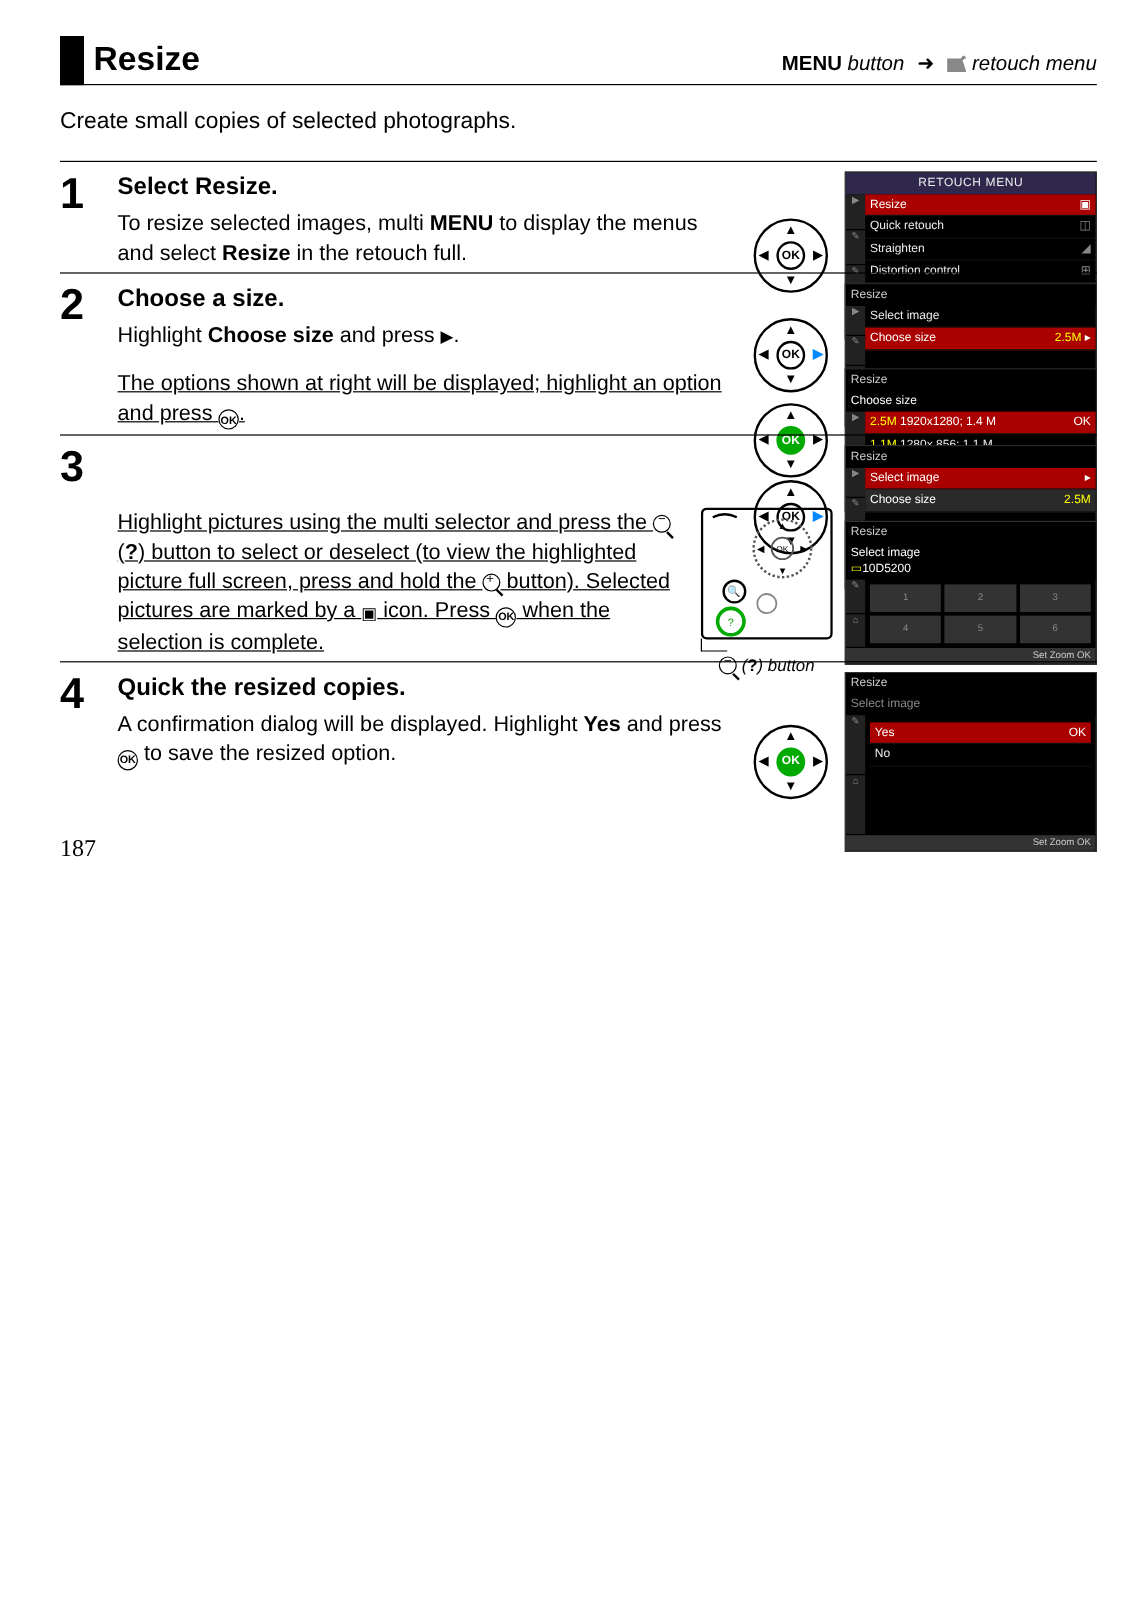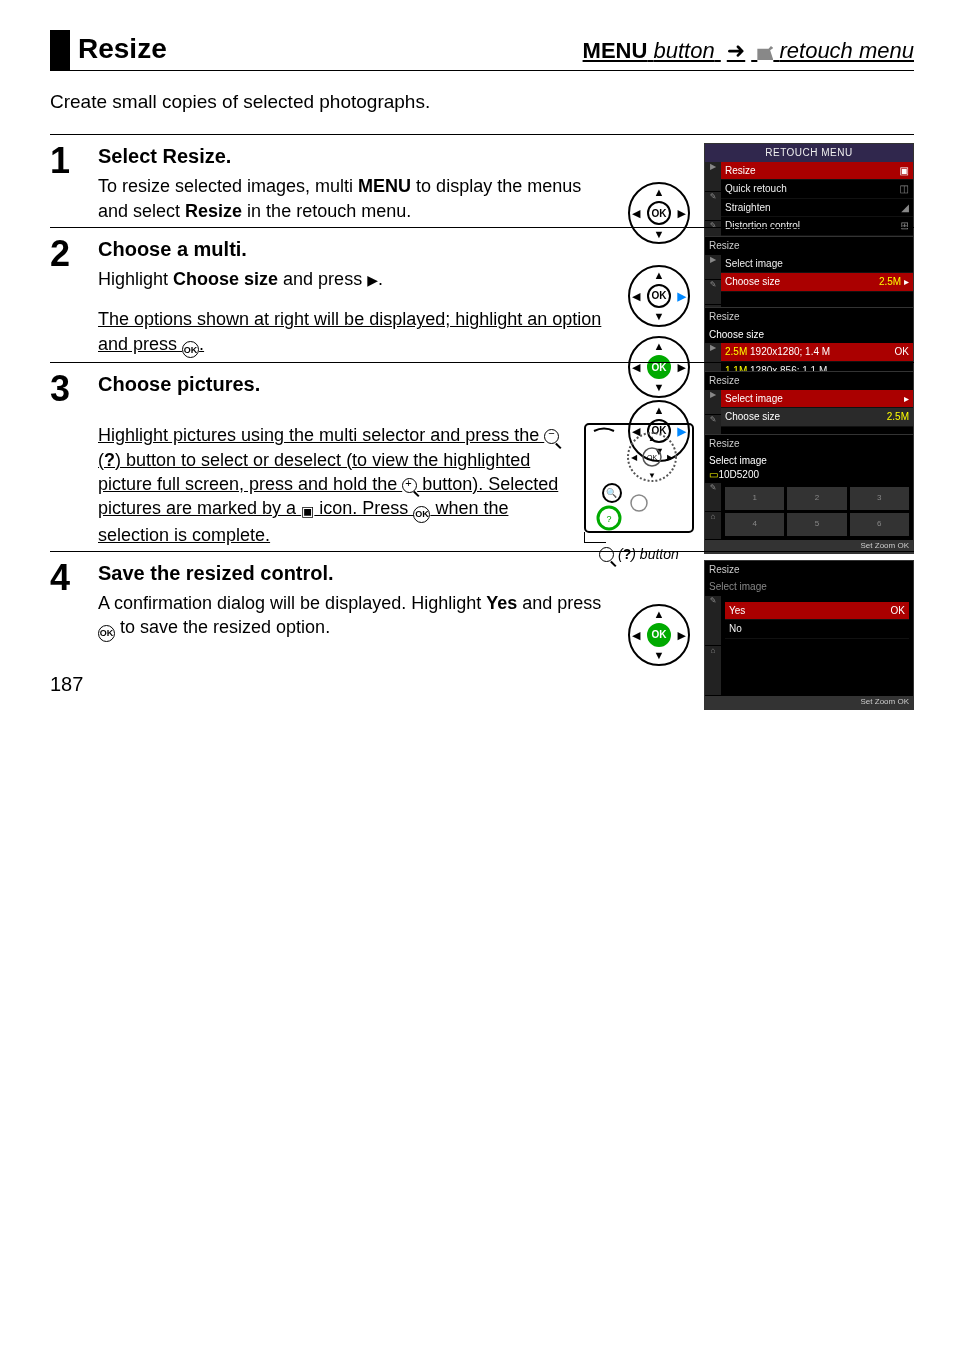--- a/index.html
+++ b/index.html
@@ -16,21 +16,21 @@
     border-left: 20px solid #000;
     padding-left: 8px;
     margin-bottom: 18px;
     display: flex;
     justify-content: space-between;
     align-items: baseline;
     border-bottom: 1px solid #000;
     padding-bottom: 2px;
   }
   .title-left { font-size: 28px; font-weight: bold; }
-  .title-right { font-size: 22px; font-style: italic; text-decoration: underline; }
+  .title-right { font-size: 17px; font-style: italic; }
   .title-right .menu-word { font-style: normal; font-weight: 600; }
   .title-right .arrow { font-style: normal; padding: 0 6px; }
   .intro { margin-bottom: 20px; font-size: 19px; }
 
   .step {
     border-top: 1px solid #000;
     padding-top: 8px;
     margin-top: 4px;
   }
   .step-row { display: flex; gap: 10px; }
@@ -119,21 +119,21 @@
     width: 110px; display:flex; flex-direction:column; align-items:center;
   }
   .btn-caption { font-style: italic; font-size: 14px; text-align:center; margin-top:2px; white-space:nowrap;}
   .ok-circle {
     display:inline-flex; width:17px; height:17px; border:1.5px solid #000; border-radius:50%;
     font-size:9px; align-items:center; justify-content:center; vertical-align:-3px; font-weight:bold;
   }
   .small-icon { display:inline-block; vertical-align:-2px; font-size:14px;}
   .tri { font-size: 14px; }
 
-  .page-num { margin-top: 29px; font-size: 20px; }
+  .page-num { margin-top: 52px; font-size: 20px; font-family: Liberation Serif, serif; }
 
   .magnifier {
     display:inline-block; width:15px; height:15px; border:1.5px solid currentColor; border-radius:50%;
     position:relative; vertical-align:-3px;
   }
   .magnifier::after{
     content:""; position:absolute; width:7px; height:1.5px; background:currentColor;
     bottom:-3px; right:-4px; transform:rotate(45deg);
   }
   .magplus::before { content:"+"; position:absolute; top:-3px; left:2px; font-size:11px;}
@@ -158,21 +158,21 @@
 </div>
 
 <p class="intro">Create small copies of selected photographs.</p>
 
 <div class="step step-container">
   <div class="step-row">
     <div class="step-num">1</div>
     <div class="step-body">
       <div class="step-head">Select Resize.</div>
       <div class="step-text">
-        <span>To resize selected images, multi </span><span class="menu-word b" style="font-style:normal">MENU</span><span> to display the menus and select </span><span class="b">Resize</span><span> in the retouch menu.</span>
+        <span>To resize selected images, multi </span><span class="menu-word b" style="font-style:normal">MENU</span><span> to display the menus and select </span><span class="b">Resize</span><span> in the retouch full.</span>
       </div>
     </div>
   </div>
   <div class="figure-col">
     <div class="nav-dia">
       <div class="pad">
         <span class="arrU">▲</span>
           <span class="arrD">▼</span>
           <span class="arrL">◀</span>
           <span class="arrR">▶</span>
@@ -225,21 +225,21 @@
         </div>
       </div>
     </div>
   </div>
 </div>
 
 <div class="step step-container">
   <div class="step-row">
     <div class="step-num">2</div>
     <div class="step-body">
-      <div class="step-head">Choose a multi.</div>
+      <div class="step-head">Choose a size.</div>
       <div class="step-text">
         <span>Highlight </span><span class="b">Choose size</span><span> and press </span><span class="tri">▶</span><span>.</span>
       </div>
     </div>
   </div>
   <div class="figure-col">
     <div class="nav-dia">
       <div class="pad">
         <span class="arrU">▲</span>
           <span class="arrD">▼</span>
@@ -314,21 +314,20 @@
         </div>
       </div>
     </div>
   </div>
 </div>
 
 <div class="step step-container">
   <div class="step-row">
     <div class="step-num">3</div>
     <div class="step-body">
-      <div class="step-head">Choose pictures.</div>
     </div>
   </div>
   <div class="figure-col">
     <div class="nav-dia">
       <div class="pad">
         <span class="arrU">▲</span>
           <span class="arrD">▼</span>
           <span class="arrL">◀</span>
           <span class="arrR lit">▶</span>
         <span class="ok">OK</span>
@@ -403,21 +402,21 @@
         <div class="cam-footer">Set   Zoom   OK</div>
       </div>
     </div>
   </div>
 </div>
 
 <div class="step step-container">
   <div class="step-row">
     <div class="step-num">4</div>
     <div class="step-body">
-      <div class="step-head">Save the resized control.</div>
+      <div class="step-head">Quick the resized copies.</div>
       <div class="step-text">
         <span>A confirmation dialog will be displayed. Highlight </span><span class="b">Yes</span><span> and press </span><span class="ok-circle">OK</span><span> to save the resized option.</span>
       </div>
     </div>
   </div>
   <div class="figure-col">
     <div class="nav-dia">
       <div class="pad">
         <span class="arrU">▲</span>
           <span class="arrD">▼</span>

